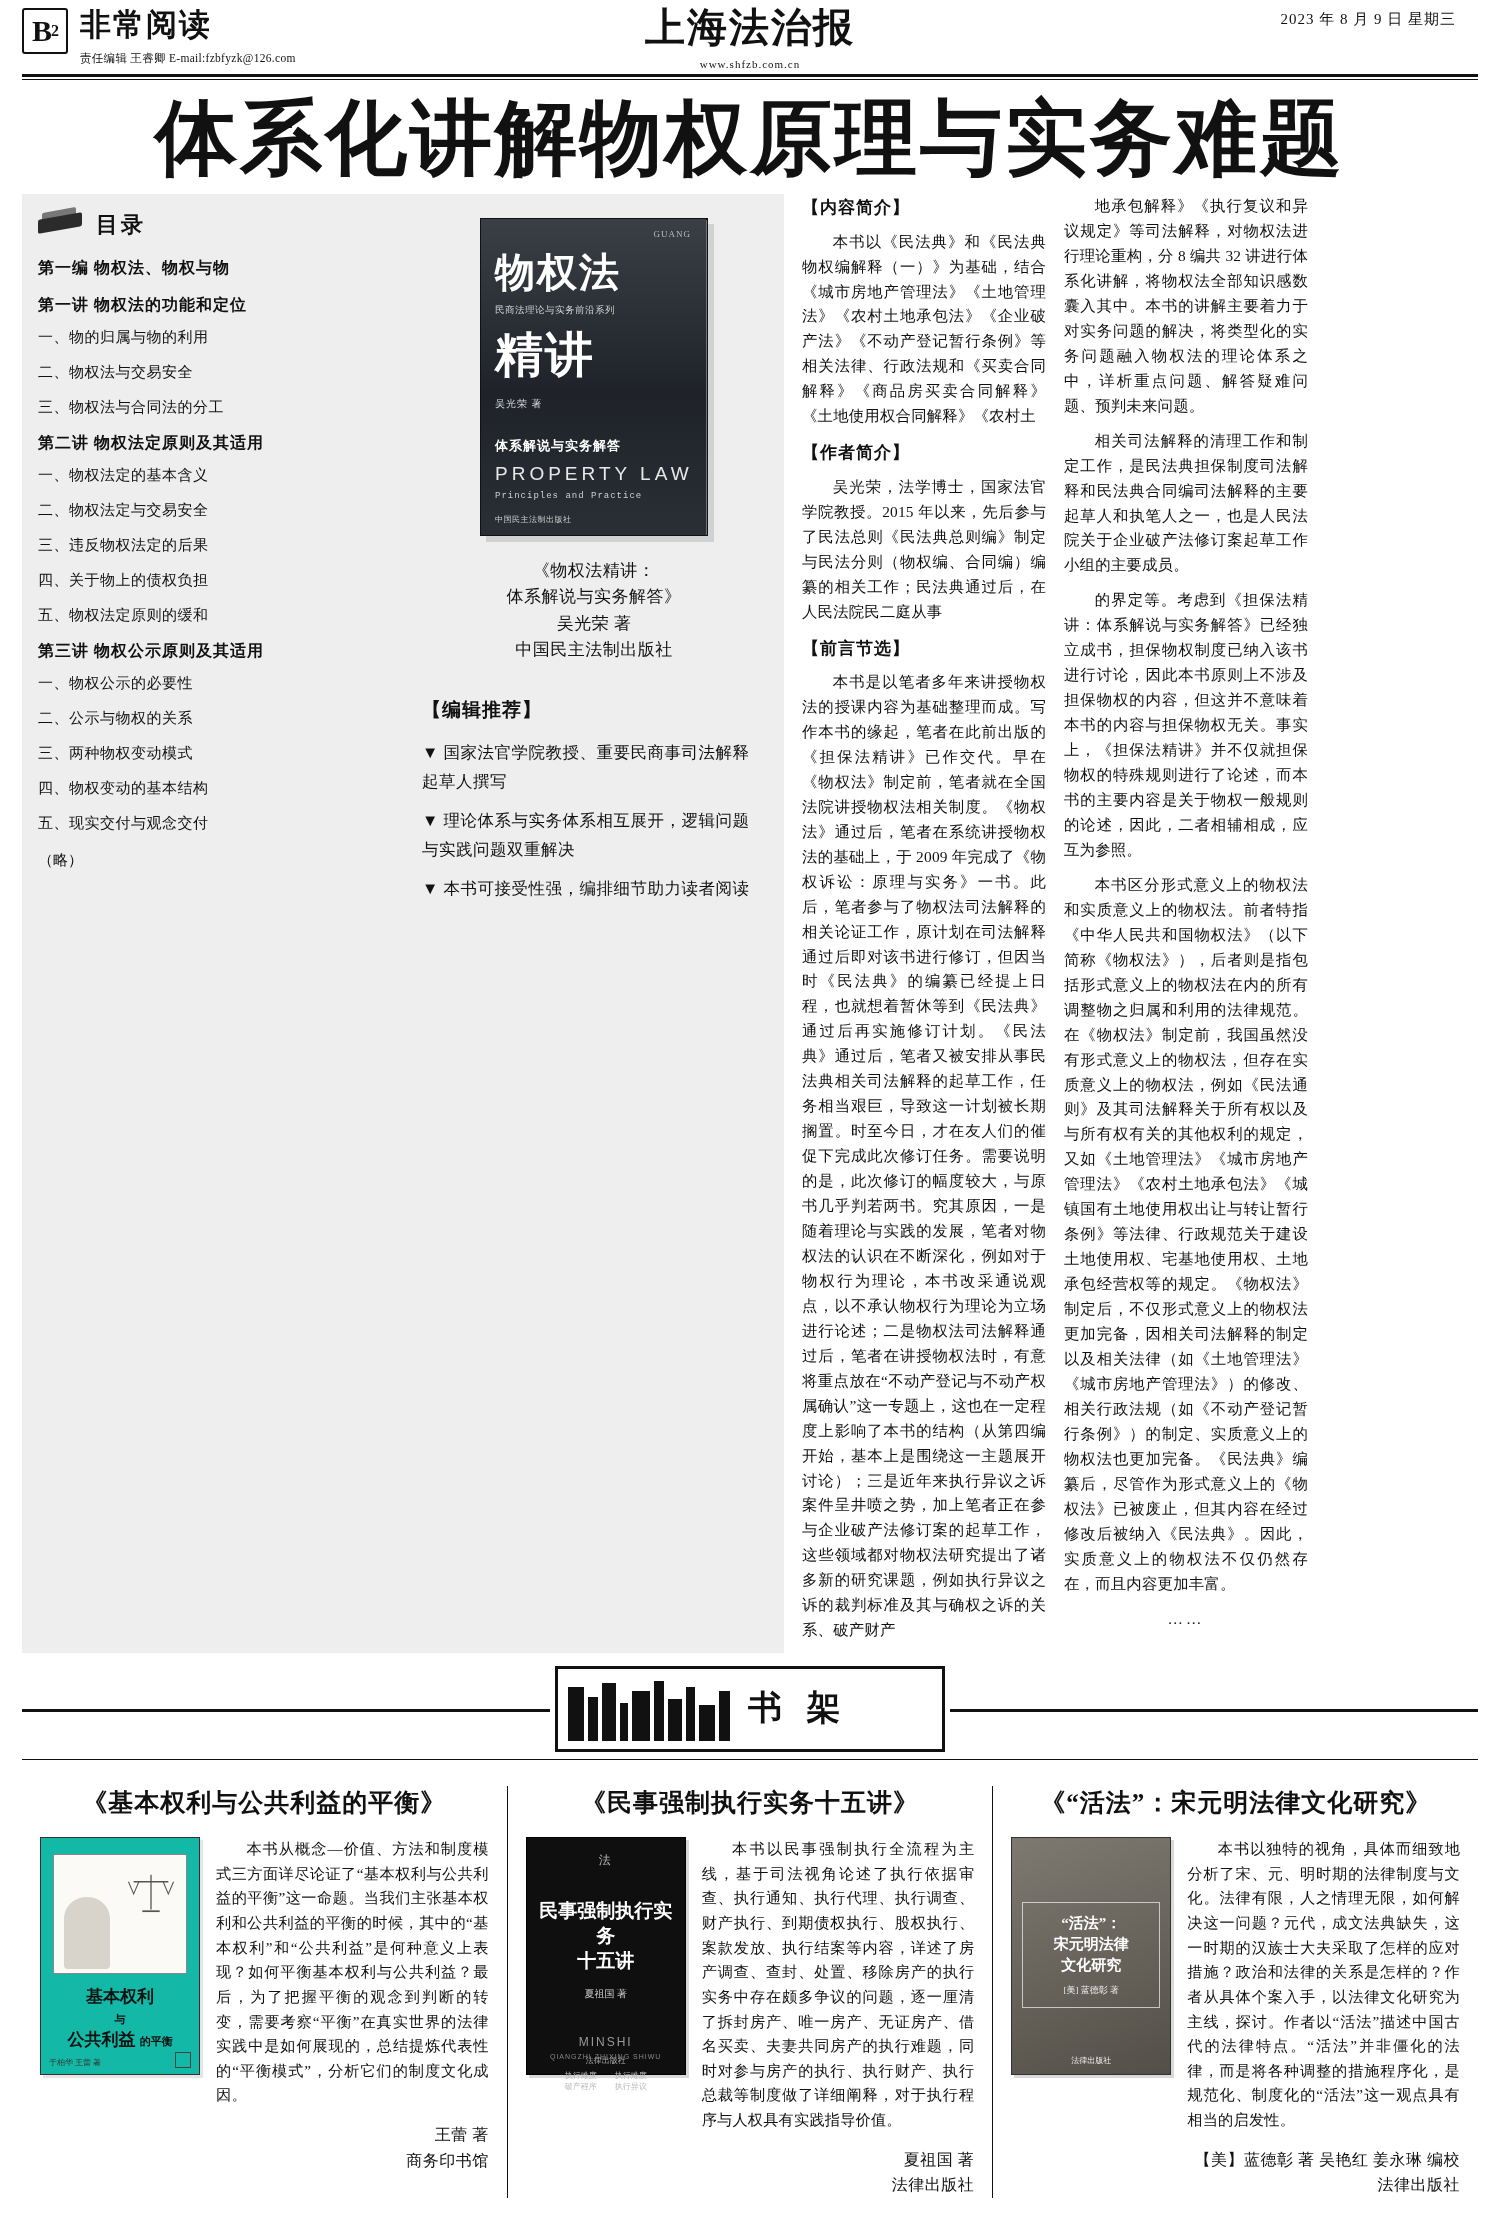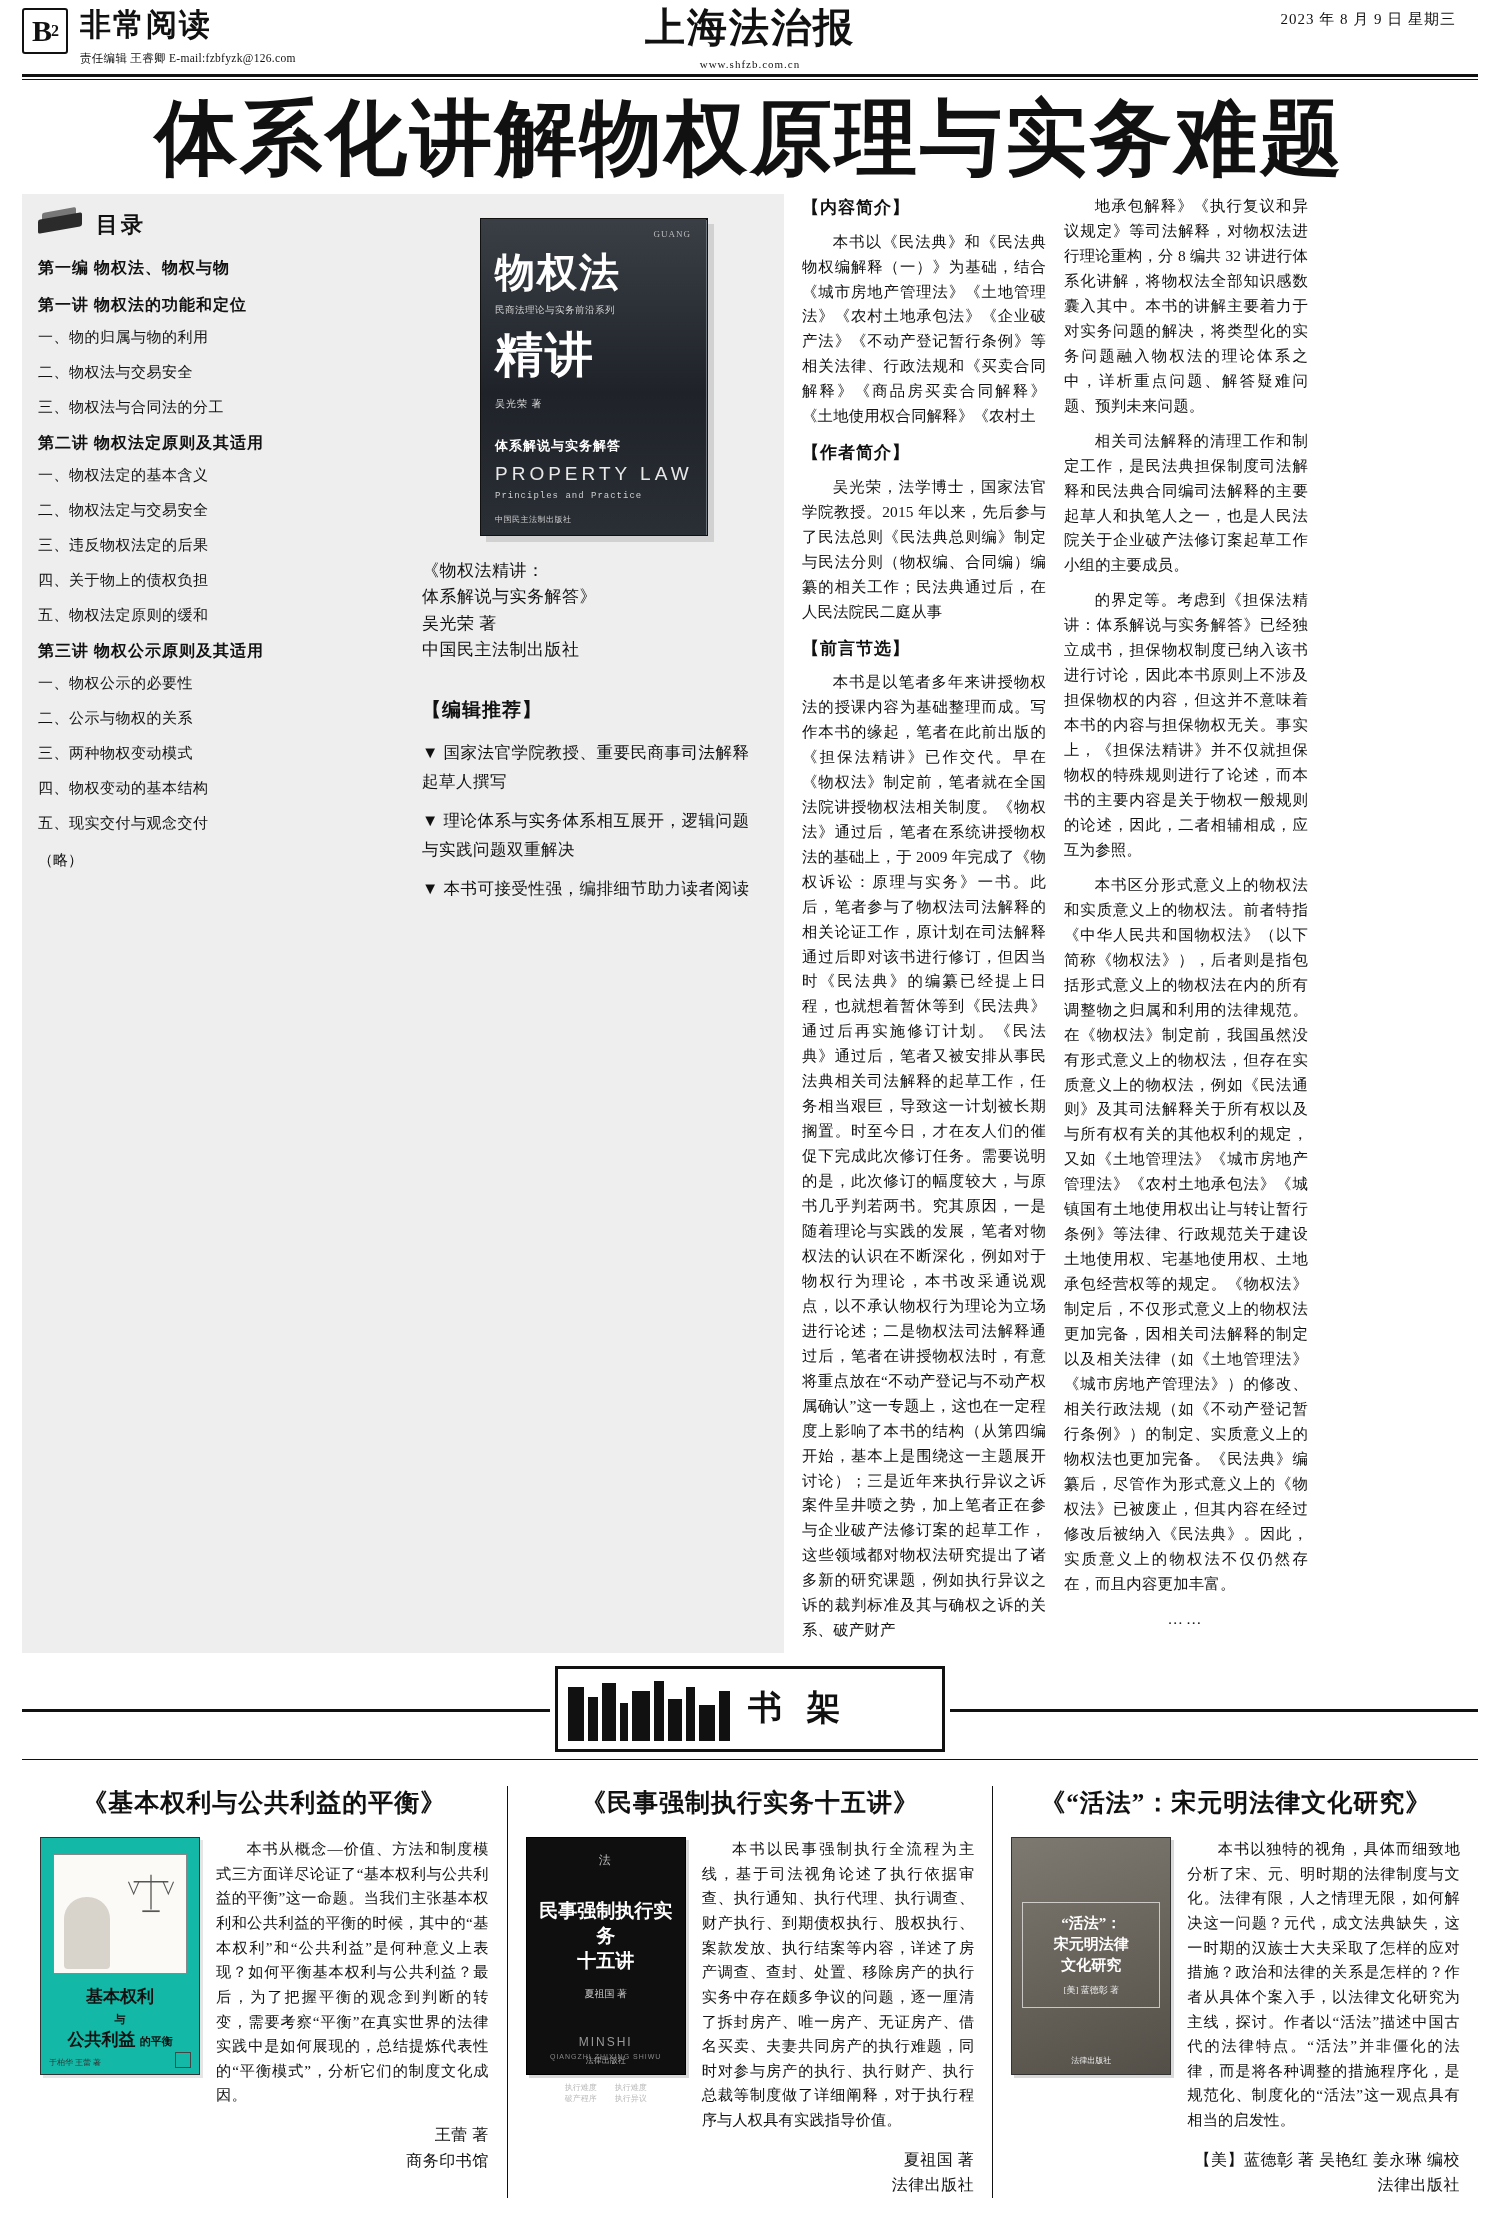--- a/index.html
+++ b/index.html
@@ -79,21 +79,21 @@
   .cover .tag { position:absolute; right:16px; top:10px; font-size:9px; color:#bbb; letter-spacing:1px;}
   .cover .t1 { font-size:40px; font-weight:bold; letter-spacing:2px; line-height:1.08; margin-top:14px;}
   .cover .t2 { font-size:9.5px; color:#d7d7d7; margin-top:10px; letter-spacing:0.5px;}
   .cover .t3 { font-size:48px; font-weight:bold; letter-spacing:2px; margin-top:6px;}
   .cover .auth { font-size:10px; color:#ddd; margin-top:10px; letter-spacing:1px;}
   .cover .t4 { font-size:13px; margin-top:26px; letter-spacing:1px; font-weight:bold;}
   .cover .en { font-size:19px; letter-spacing:4px; margin-top:8px; color:#e8e8e8; font-family:"Liberation Sans",sans-serif;}
   .cover .en2 { font-size:9px; letter-spacing:1px; margin-top:6px; color:#cfcfcf; font-family:Liberation Mono, monospace;}
   .cover .pub { position:absolute; left:14px; bottom:10px; font-size:8px; color:#cfcfcf; letter-spacing:0.5px;}
 
-  .cap { text-align:left; font-size:17px; line-height:1.55; margin-top:22px; letter-spacing:0.5px;}
+  .cap { text-align:center; font-size:17px; line-height:1.55; margin-top:22px; letter-spacing:0.5px;}
 
   .rec-box { margin-top:34px; }
   .rec-title { font-size:19px; font-weight:bold; letter-spacing:1px; margin-bottom:16px;}
   .rec-item { font-size:16.5px; line-height:1.75; margin-bottom:10px; letter-spacing:0.5px;}
 
   .tcol { width:244px; font-size:15.4px; line-height:1.62; text-align:justify; letter-spacing:0.2px;}
   .tcol h3 { font-size:17px; font-weight:bold; margin:0 0 8px 0; letter-spacing:1px;}
   .tcol p { margin:0 0 10px 0; text-indent:2em;}
   .tcol p.noind { text-indent:0; }
   .dots { text-align:center; letter-spacing:3px; }
@@ -124,21 +124,21 @@
   .cv1 .ctitle { text-align:center; font-size:17px; font-weight:bold; margin-top:12px; line-height:1.25;}
   .cv1 .cfoot { position:absolute; left:8px; bottom:6px; font-size:8px; color:#333;}
   .cv1 .cfoot2 { position:absolute; right:8px; bottom:6px; width:16px; height:16px; border:1px solid #444;}
 
   .cv2 { height:238px; background:#0f0f10; position:relative; color:#fff; padding:14px 10px; box-shadow:3px 3px 0 rgba(0,0,0,0.15); border:1px solid #000;}
   .cv2 .mark { text-align:center; font-size:12px; color:#bbb; letter-spacing:2px;}
   .cv2 .t { text-align:center; font-size:19px; font-weight:bold; line-height:1.3; margin-top:30px;}
   .cv2 .a { text-align:center; font-size:10px; color:#ccc; margin-top:14px;}
   .cv2 .en { text-align:center; font-size:12px; color:#9a9a9a; margin-top:34px; letter-spacing:2px; font-family:"Liberation Sans",sans-serif;}
   .cv2 .en-s { text-align:center; font-size:7px; color:#888; margin-top:4px; letter-spacing:1px; font-family:"Liberation Sans",sans-serif;}
-  .cv2 .cols { display:flex; justify-content:center; gap:18px; margin-top:22px; font-size:8px; color:#bbb;}
+  .cv2 .cols { display:flex; justify-content:center; gap:18px; margin-top:10px; font-size:8px; color:#bbb;}
   .cv2 .pub { position:absolute; left:0; right:0; bottom:8px; text-align:center; font-size:8px; color:#aaa;}
 
   .cv3 { height:238px; background:#6f6a60; position:relative; color:#fff; padding:12px 10px; box-shadow:3px 3px 0 rgba(0,0,0,0.15); border:1px solid #333;
          background-image:linear-gradient(160deg, rgba(255,255,255,0.10), rgba(0,0,0,0.25));}
   .cv3 .box { border:1px solid rgba(255,255,255,0.65); padding:10px 6px; margin-top:52px; text-align:center;}
   .cv3 .t { font-size:15px; font-weight:bold; line-height:1.4;}
   .cv3 .s { font-size:9px; margin-top:8px; color:#eee;}
   .cv3 .pub { position:absolute; left:0; right:0; bottom:8px; text-align:center; font-size:8px; color:#eee;}
 </style>
 </head>

